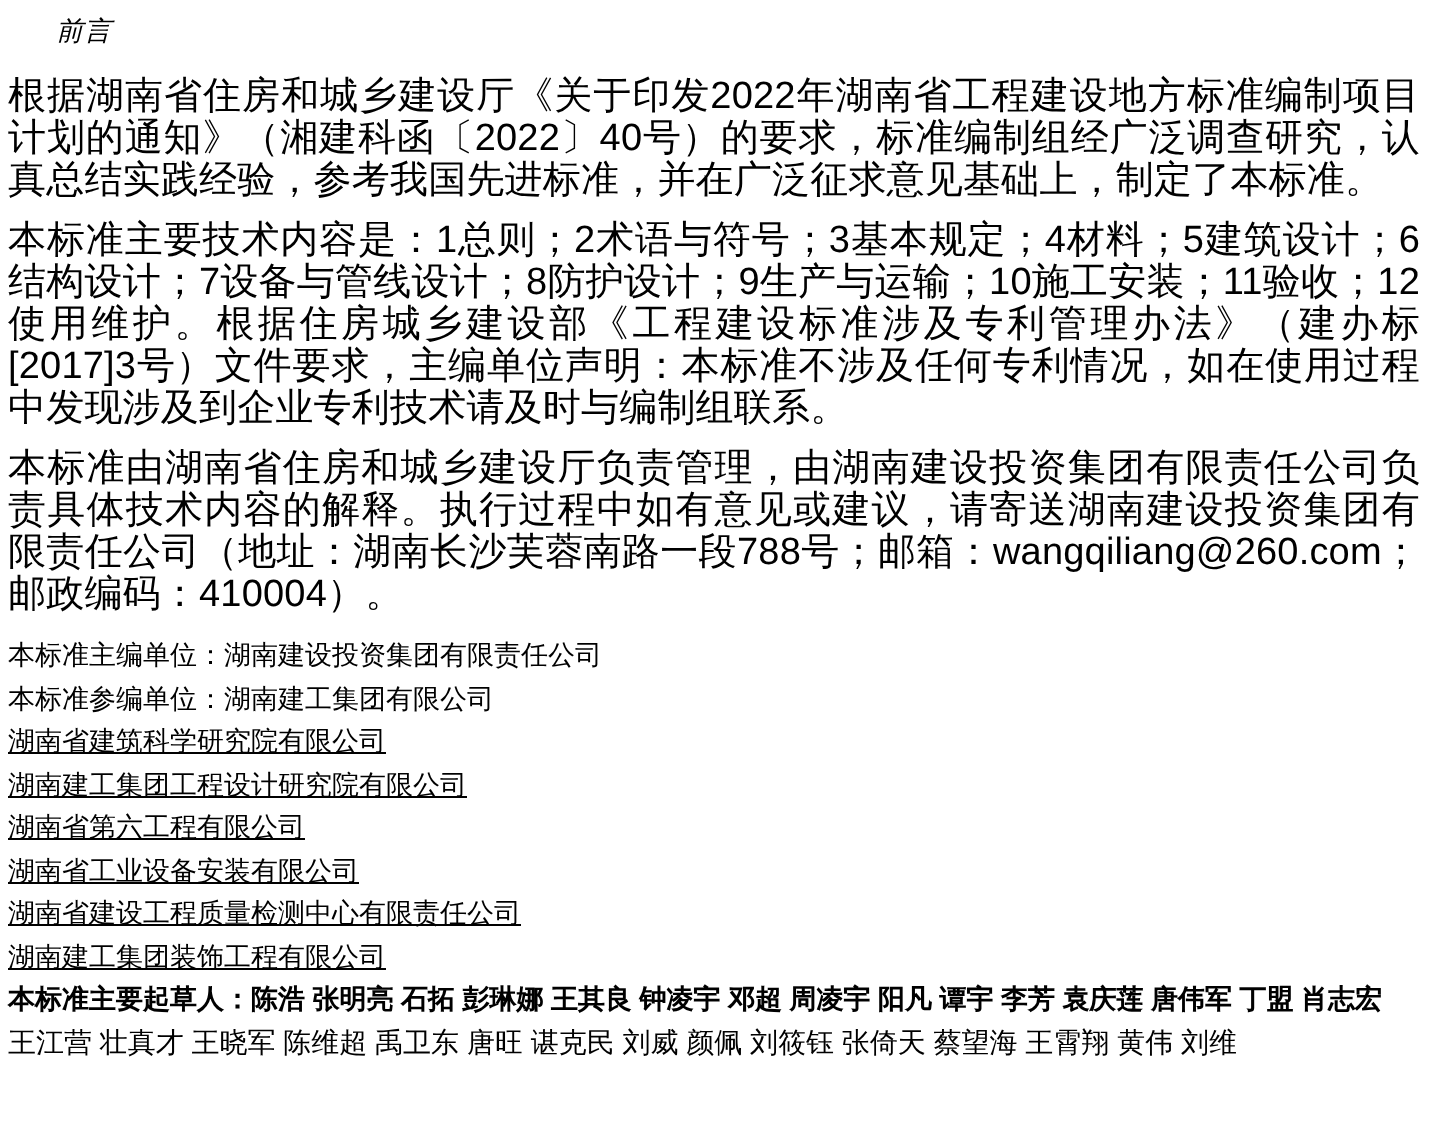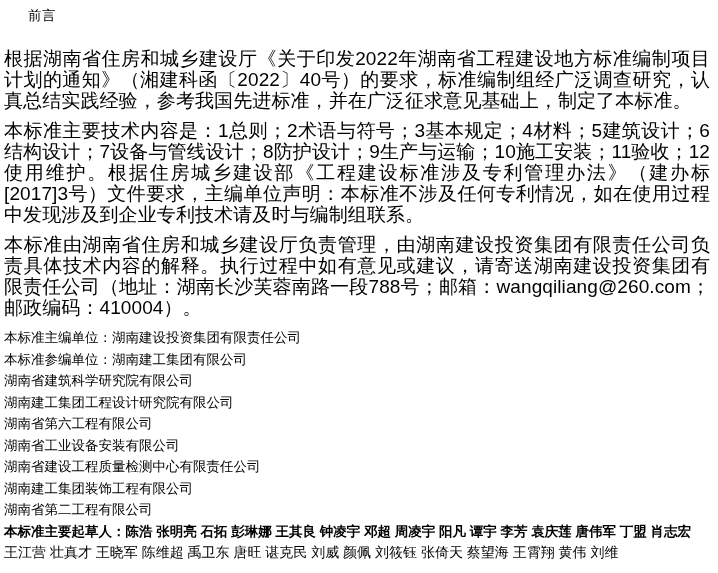--- a/index.html
+++ b/index.html
@@ -17,39 +17,41 @@
   .page {
     position: relative;
     width: 718px;
     height: 573px;
     box-sizing: border-box;
     padding: 4px 8px 0 4px;
   }
   .doc-title {
     font-size: 13.5px;
     line-height: 20px;
-    margin: 2px 0 22px 24px;
+    margin: 2px 0 12px 24px;
     letter-spacing: 0.5px;
+    font-style: italic;
   }
   p.para {
     margin: 0 0 9px 0;
     font-size: 19px;
     line-height: 21px;
     text-align: justify;
     text-justify: inter-ideograph;
     letter-spacing: 0.1px;
   }
   .line {
     font-size: 13.5px;
     line-height: 21.5px;
     margin: 0;
     white-space: nowrap;
   }
   .list-block {
     margin: 0 0 0 0;
+    text-decoration: underline;
   }
   .authors {
     font-size: 13.5px;
     line-height: 21.5px;
     margin: 0;
     font-weight: bold;
   }
   .authors-cont {
     font-size: 14px;
     line-height: 21.5px;
@@ -77,21 +79,20 @@
     <span>本标准参编单位：</span><span>湖南建工集团有限公司</span>
   </div>
 
   <div class="list-block">
     <div class="line">湖南省建筑科学研究院有限公司</div>
     <div class="line">湖南建工集团工程设计研究院有限公司</div>
     <div class="line">湖南省第六工程有限公司</div>
     <div class="line">湖南省工业设备安装有限公司</div>
     <div class="line">湖南省建设工程质量检测中心有限责任公司</div>
     <div class="line">湖南建工集团装饰工程有限公司</div>
-    <div class="line">湖南省第二工程有限公司</div>
   </div>
 
   <div class="authors">
     <span>本标准主要起草人：</span><span>陈浩 张明亮 石拓 彭琳娜 王其良 钟凌宇 邓超 周凌宇 阳凡 谭宇 李芳 袁庆莲 唐伟军 丁盟 肖志宏</span>
   </div>
   <div class="authors-cont">王江营 壮真才 王晓军 陈维超 禹卫东 唐旺 谌克民 刘威 颜佩 刘筱钰 张倚天 蔡望海 王霄翔 黄伟 刘维</div>
 
 </div>
 
 </body></html>

